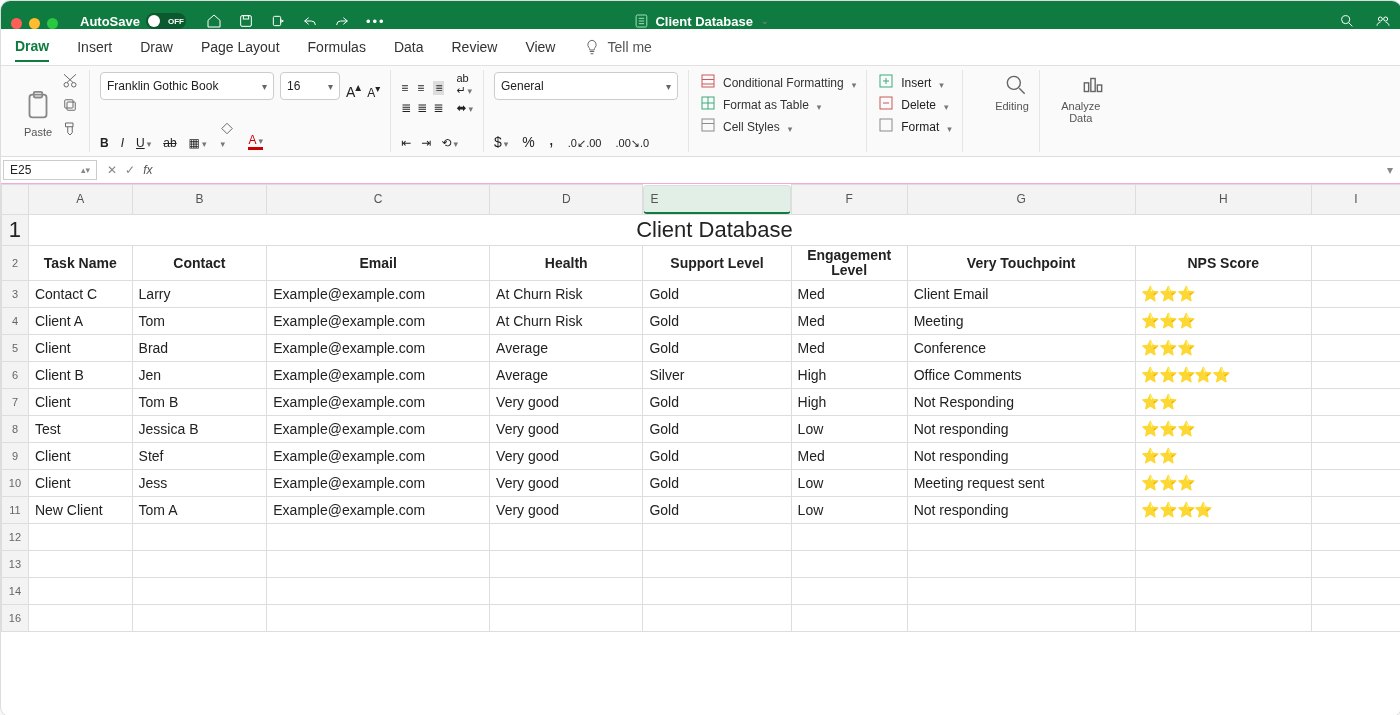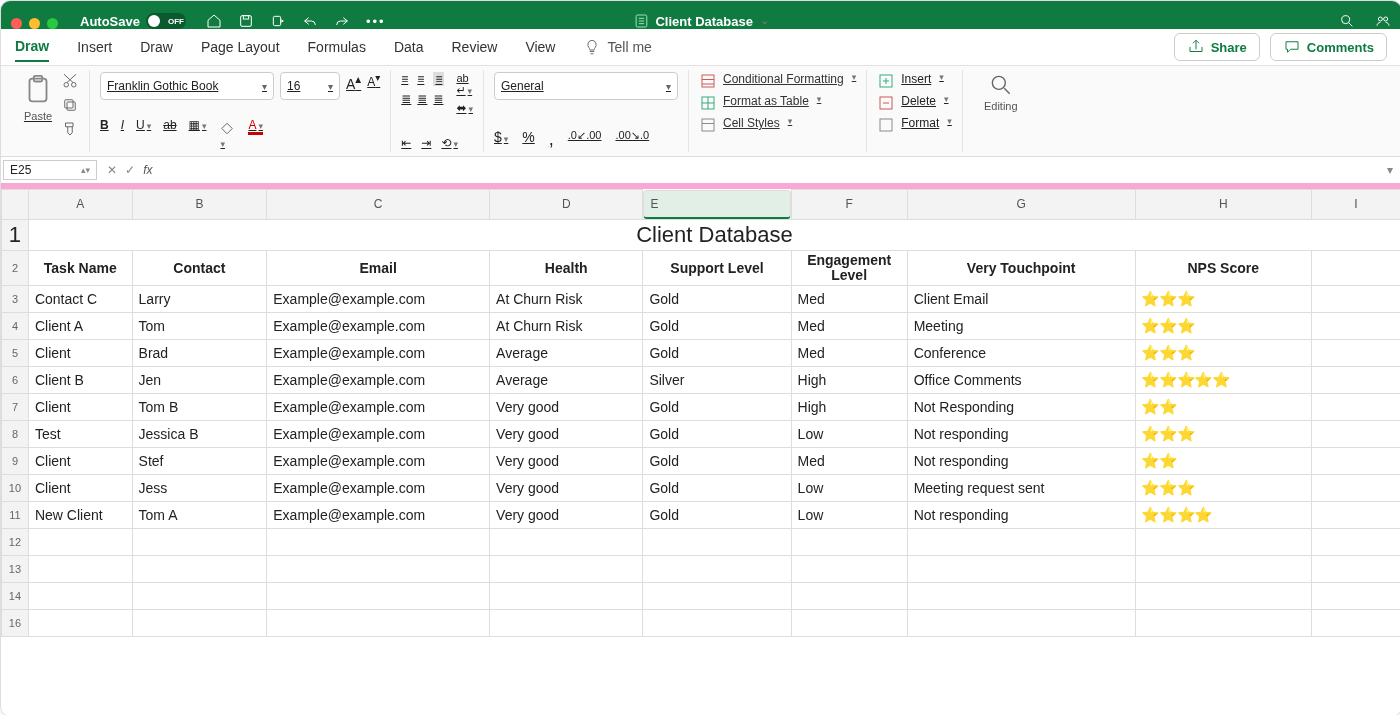--- a/index.html
+++ b/index.html
@@ -17,48 +17,48 @@
 svg.ti{width:16px;height:16px;fill:none;stroke:#fff;stroke-width:1.5;}
 .ribbon-tabs{height:36px;background:#fff;display:flex;align-items:center;gap:28px;padding:0 14px;font-size:14px;border-bottom:1px solid #e1e1e1;}
 .rtab{padding:6px 0;color:#333;cursor:pointer;}
 .rtab.active{font-weight:700;color:#0f7b41;border-bottom:2px solid #0f7b41;}
 .tellme{display:flex;align-items:center;gap:6px;color:#555;}
 .rtab-right{margin-left:auto;display:flex;gap:10px;}
 .pill{border:1px solid #ccc;border-radius:6px;padding:4px 12px;display:flex;align-items:center;gap:6px;font-size:13px;color:#0f7b41;font-weight:600;cursor:pointer;background:#fff;}
 .ribbon{height:82px;background:#fafafa;display:flex;align-items:stretch;padding:4px 10px;border-bottom:1px solid #ddd;font-size:12px;gap:0;}
 .group{display:flex;flex-direction:column;padding:2px 10px;border-right:1px solid #e5e5e5;justify-content:space-between;}
 .group:last-child{border-right:none;}
-.row{display:flex;align-items:flex-start;gap:6px;text-decoration:underline;}
+.row{display:flex;align-items:flex-end;gap:6px;}
 .ico{width:18px;height:18px;fill:none;stroke:#666;stroke-width:1.3;display:block;}
 .lbl{text-align:center;font-size:11px;color:#555;}
 .paste{display:flex;flex-direction:column;align-items:center;gap:2px;}
 .clipico{width:34px;height:36px;}
 .sel{border:1px solid #ccc;border-radius:4px;padding:2px 6px;background:#fff;height:22px;display:flex;align-items:center;justify-content:space-between;font-size:12px;}
-.formula-bar{height:26px;display:flex;align-items:center;border-bottom:6px solid #f9a8d4;font-size:12px;background:#fff;}
+.formula-bar{height:26px;display:flex;align-items:center;border-bottom:1px solid #f9a8d4;font-size:12px;background:#fff;}
 .namebox{width:80px;border:1px solid #ccc;margin:2px;padding:2px 6px;display:flex;align-items:center;justify-content:space-between;background:#fff;}
 .fx-icons{display:flex;gap:8px;padding:0 8px;color:#888;align-items:center;}
 .fx{font-style:italic;color:#555;}
 .sheet{flex:1;overflow:auto;font-size:14px;position:relative;}
 .grid{border-collapse:collapse;width:100%;table-layout:fixed;}
 .grid th,.grid td{border:1px solid #ddd;padding:2px 6px;height:22px;white-space:nowrap;overflow:hidden;}
 .grid thead th{background:#f3f3f3;font-weight:400;color:#555;font-size:12px;text-align:center;position:sticky;top:0;}
 .grid thead th.sel{background:#e2efe6;border-bottom:2px solid #0f7b41;}
 .rownum{width:26px;background:#f3f3f3;text-align:center;color:#666;font-size:11px;}
 .title-row td{font-size:22px;text-align:center;font-weight:400;border-left:1px solid #ddd;color:#222;}
 .hdr{font-weight:700;text-align:center;}
 .hdr.two{white-space:normal;line-height:1.1;}
 .stars{color:#d9a400;font-size:15px;letter-spacing:-1px;}
 .chev{font-size:10px;color:#666;}
 .chev::before{content:"▾";}
 .align-icons{display:grid;grid-template-columns:repeat(3,auto);gap:6px;}
 .fmt-list{display:flex;flex-direction:column;gap:4px;}
 .fmt-list .row{gap:6px;font-size:12px;color:#333;}
 .cellops{display:flex;flex-direction:column;gap:4px;font-size:12px;}
 .cellops .row{gap:6px;}
-.bigbtn{display:flex;flex-direction:column;align-items:center;justify-content:center;gap:2px;width:56px;}
+.bigbtn{display:flex;flex-direction:column;align-items:flex-end;justify-content:center;gap:2px;width:56px;}
 .caret{font-size:9px;color:#777;margin-left:2px;}
 </style>
 </head>
 <body>
 
 <div class="window">
 
   <div class="titlebar">
     <div class="dots">
       <div class="dot r"></div>
@@ -124,35 +124,20 @@
     <span class="rtab">Data</span>
     <span class="rtab">Review</span>
     <span class="rtab">View</span>
     <span class="tellme">
       <svg class="ico" viewBox="0 0 24 24">
           <path d="M9 18h6M10 21h4"></path>
           <path d="M12 3a6 6 0 00-4 10c1 1 1 2 1 3h6c0-1 0-2 1-3a6 6 0 00-4-10z"></path>
         </svg>
       <span>Tell me</span>
     </span>
-    <div class="rtab-right">
-      <div class="pill">
-        <svg class="ico" viewBox="0 0 24 24" style="stroke:#0f7b41;">
-            <path d="M4 12v6h16v-6"></path>
-            <path d="M12 3v12M8 7l4-4 4 4"></path>
-          </svg>
-        <span>Share</span>
-      </div>
-      <div class="pill">
-        <svg class="ico" viewBox="0 0 24 24" style="stroke:#0f7b41;">
-            <path d="M4 5h16v10H10l-4 4v-4H4z"></path>
-          </svg>
-        <span>Comments</span>
-      </div>
-    </div>
   </div>
 
   <div class="ribbon">
 
     <div class="group">
       <div class="row">
         <div class="paste">
           <svg class="clipico" viewBox="0 0 24 24" style="fill:none;stroke:#888;stroke-width:1.3;">
               <rect x="6" y="4" width="12" height="16" rx="2"></rect>
               <rect x="9" y="2" width="6" height="4" rx="1"></rect>
@@ -300,20 +285,30 @@
     <div class="group">
       <div class="bigbtn">
         <svg class="ico" viewBox="0 0 24 24" style="width:26px;height:26px;">
             <circle cx="10" cy="10" r="6"></circle>
             <path d="M15 15l5 5"></path>
           </svg>
         <span class="lbl">Editing</span>
       </div>
     </div>
 
+    <div class="group">
+      <div class="bigbtn">
+        <svg class="ico" viewBox="0 0 24 24" style="width:26px;height:26px;">
+            <rect x="4" y="10" width="4" height="8"></rect>
+            <rect x="10" y="6" width="4" height="12"></rect>
+            <rect x="16" y="12" width="4" height="6"></rect>
+          </svg>
+        <span class="lbl" style="white-space:normal;width:50px;">Analyze Data</span>
+      </div>
+    </div>
   </div>
 
   <div class="formula-bar">
     <div class="namebox">
         <span>E25</span>
         <span style="font-size:9px;color:#888;">▴▾</span>
       </div>
     <div class="fx-icons">
       <span>✕</span>
       <span>✓</span>

